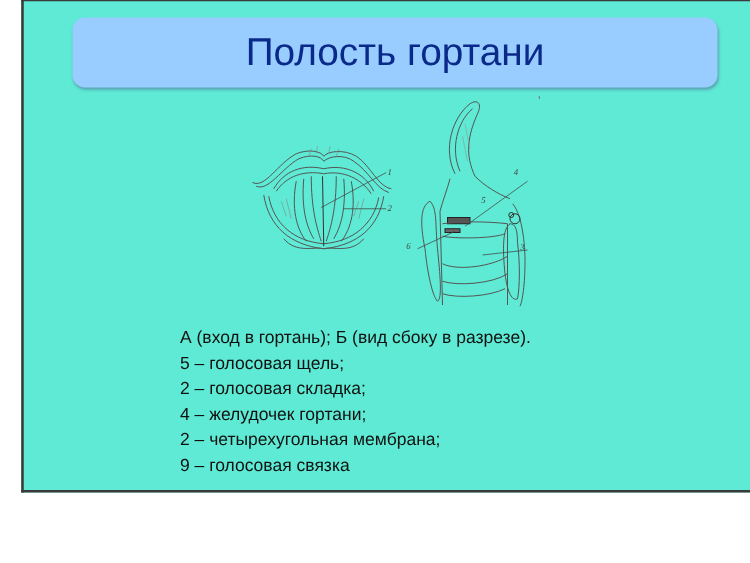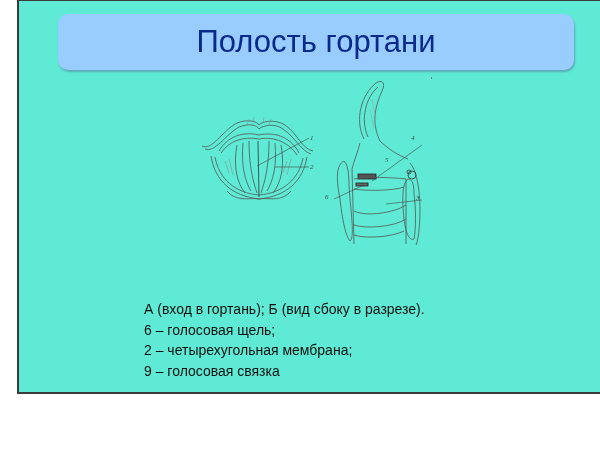--- a/index.html
+++ b/index.html
@@ -11,21 +11,21 @@
            box-sizing:border-box; background:#5eead4; }
   .title-banner { position:absolute; left:39px; top:13px; width:516px; height:56px;
            background:#99ccff; border-radius:10px;
            box-shadow: 1px 2px 2px rgba(90,120,160,0.55);
            display:flex; align-items:center; justify-content:center; }
   .title-text { font-size:31px; color:#0a2a8a; letter-spacing:0px; }
   .fig { position:absolute; }
   .label { position:absolute; font-family:"Liberation Serif", serif; font-style:italic;
            font-size:7px; color:#444; }
   .caption { position:absolute; left:125px; top:258px; font-size:14px; color:#111;
-             line-height:20.5px;margin-top:40px; }
+             line-height:20.5px; }
   .caption div { white-space:nowrap; }
   .dot { position:absolute; left:412px; top:76px; width:1px; height:2px; background:#777; }
 </style>
 </head>
 <body>
 
 <div class="slide">
 
   <div class="title-banner">
     <span class="title-text">Полость гортани</span>
@@ -100,18 +100,20 @@
       <path d="M62 125 L98 121" stroke="#444" stroke-width="0.6"></path>
     </g>
   </svg>
   <span class="label" style="left:392px; top:133px;">4</span>
   <span class="label" style="left:366px; top:155px;">5</span>
   <span class="label" style="left:306px; top:192px;">6</span>
   <span class="label" style="left:397px; top:193px;">3</span>
 
   <div class="caption">
     <div>А (вход в гортань); Б (вид сбоку в разрезе).</div>
-    <div>6 – голосовая щель;</div>
+    <div>5 – голосовая щель;</div>
+    <div>2 – голосовая складка;</div>
+    <div>4 – желудочек гортани;</div>
     <div>2 – четырехугольная мембрана;</div>
     <div>9 – голосовая связка</div>
   </div>
 
 </div>
 
 </body></html>

